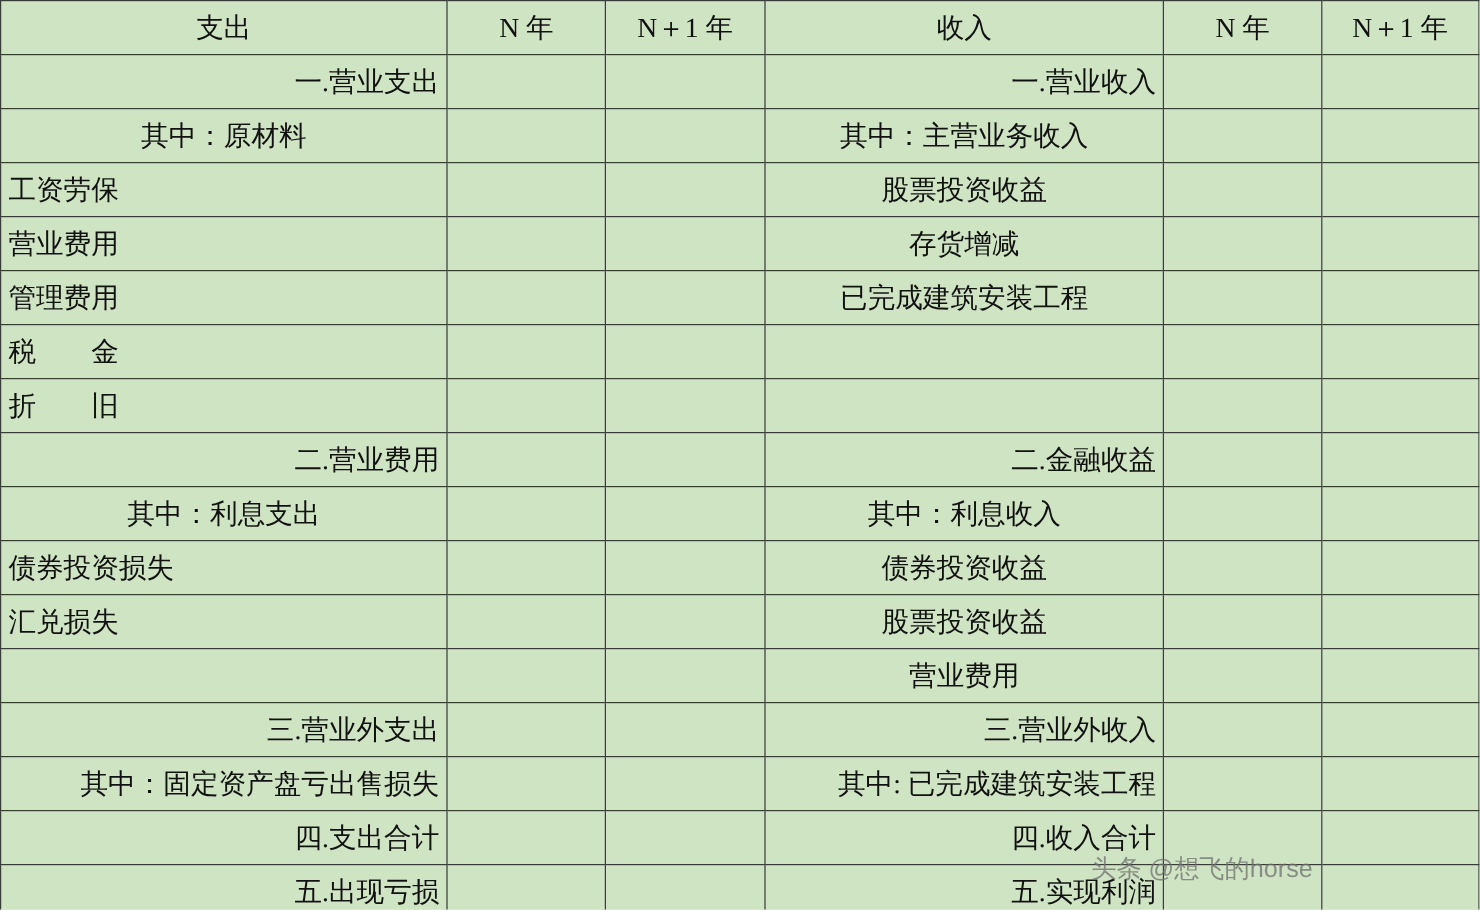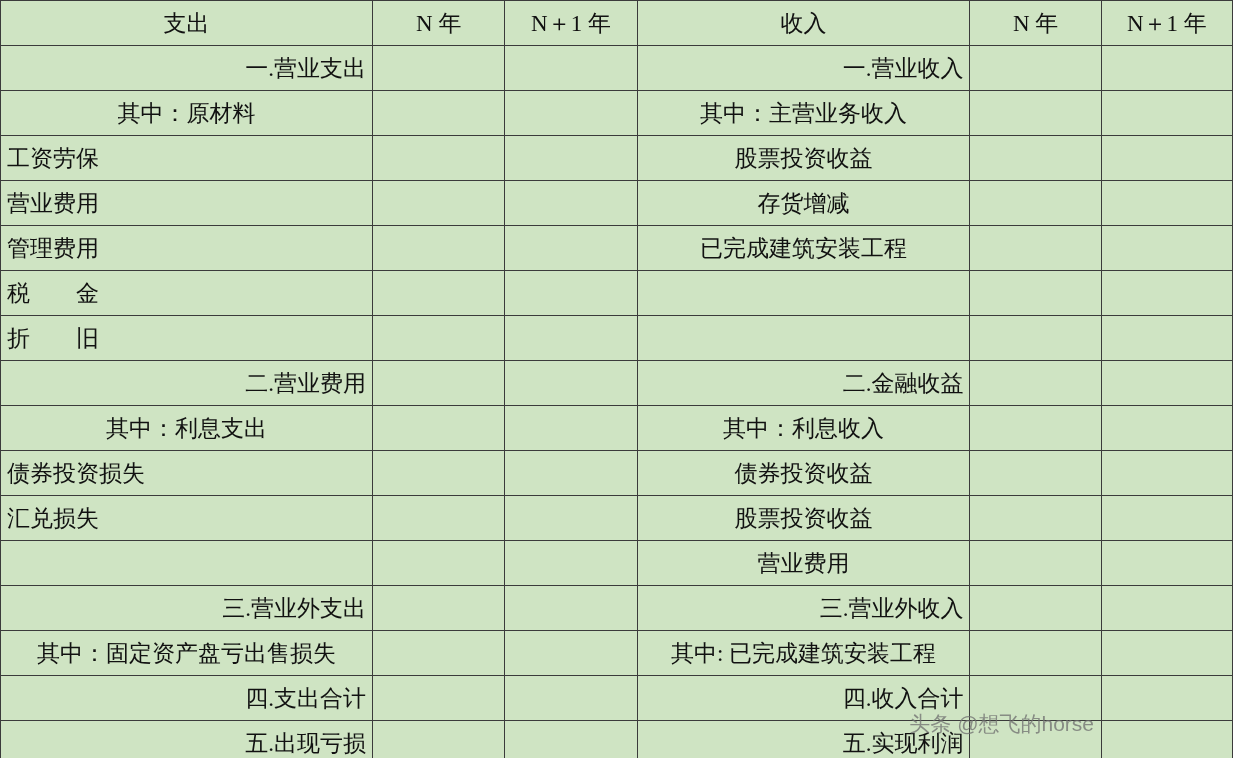--- a/index.html
+++ b/index.html
@@ -42,21 +42,21 @@
   col.c-num    { width: 128px; }
   col.c-label2 { width: 322px; }
   col.c-num2   { width: 127px; }
 
   .hdr { text-align: center; }
   .lvl0 { text-align: right;  padding-left: 8px; }
   .lvl1 { text-align: center;  padding-left: 44px; margin-left: 19px; }
   .lvl2 { text-align: left;  padding-left: 96px; }
   .ctr  { text-align: center; }
   .small { font-size: 19px; }
-  .small-left { font-size: 19px; text-align: center; padding-left: 8px; }
+  .small-left { font-size: 19px; text-align: right; padding-left: 8px; }
 
   .watermark {
     position: absolute;
     right: 14px;
     bottom: 20px;
     font-size: 21px;
     color: #6f6f6f;
     font-family: "Liberation Sans", sans-serif;
     opacity: 0.75;
     pointer-events: none;

